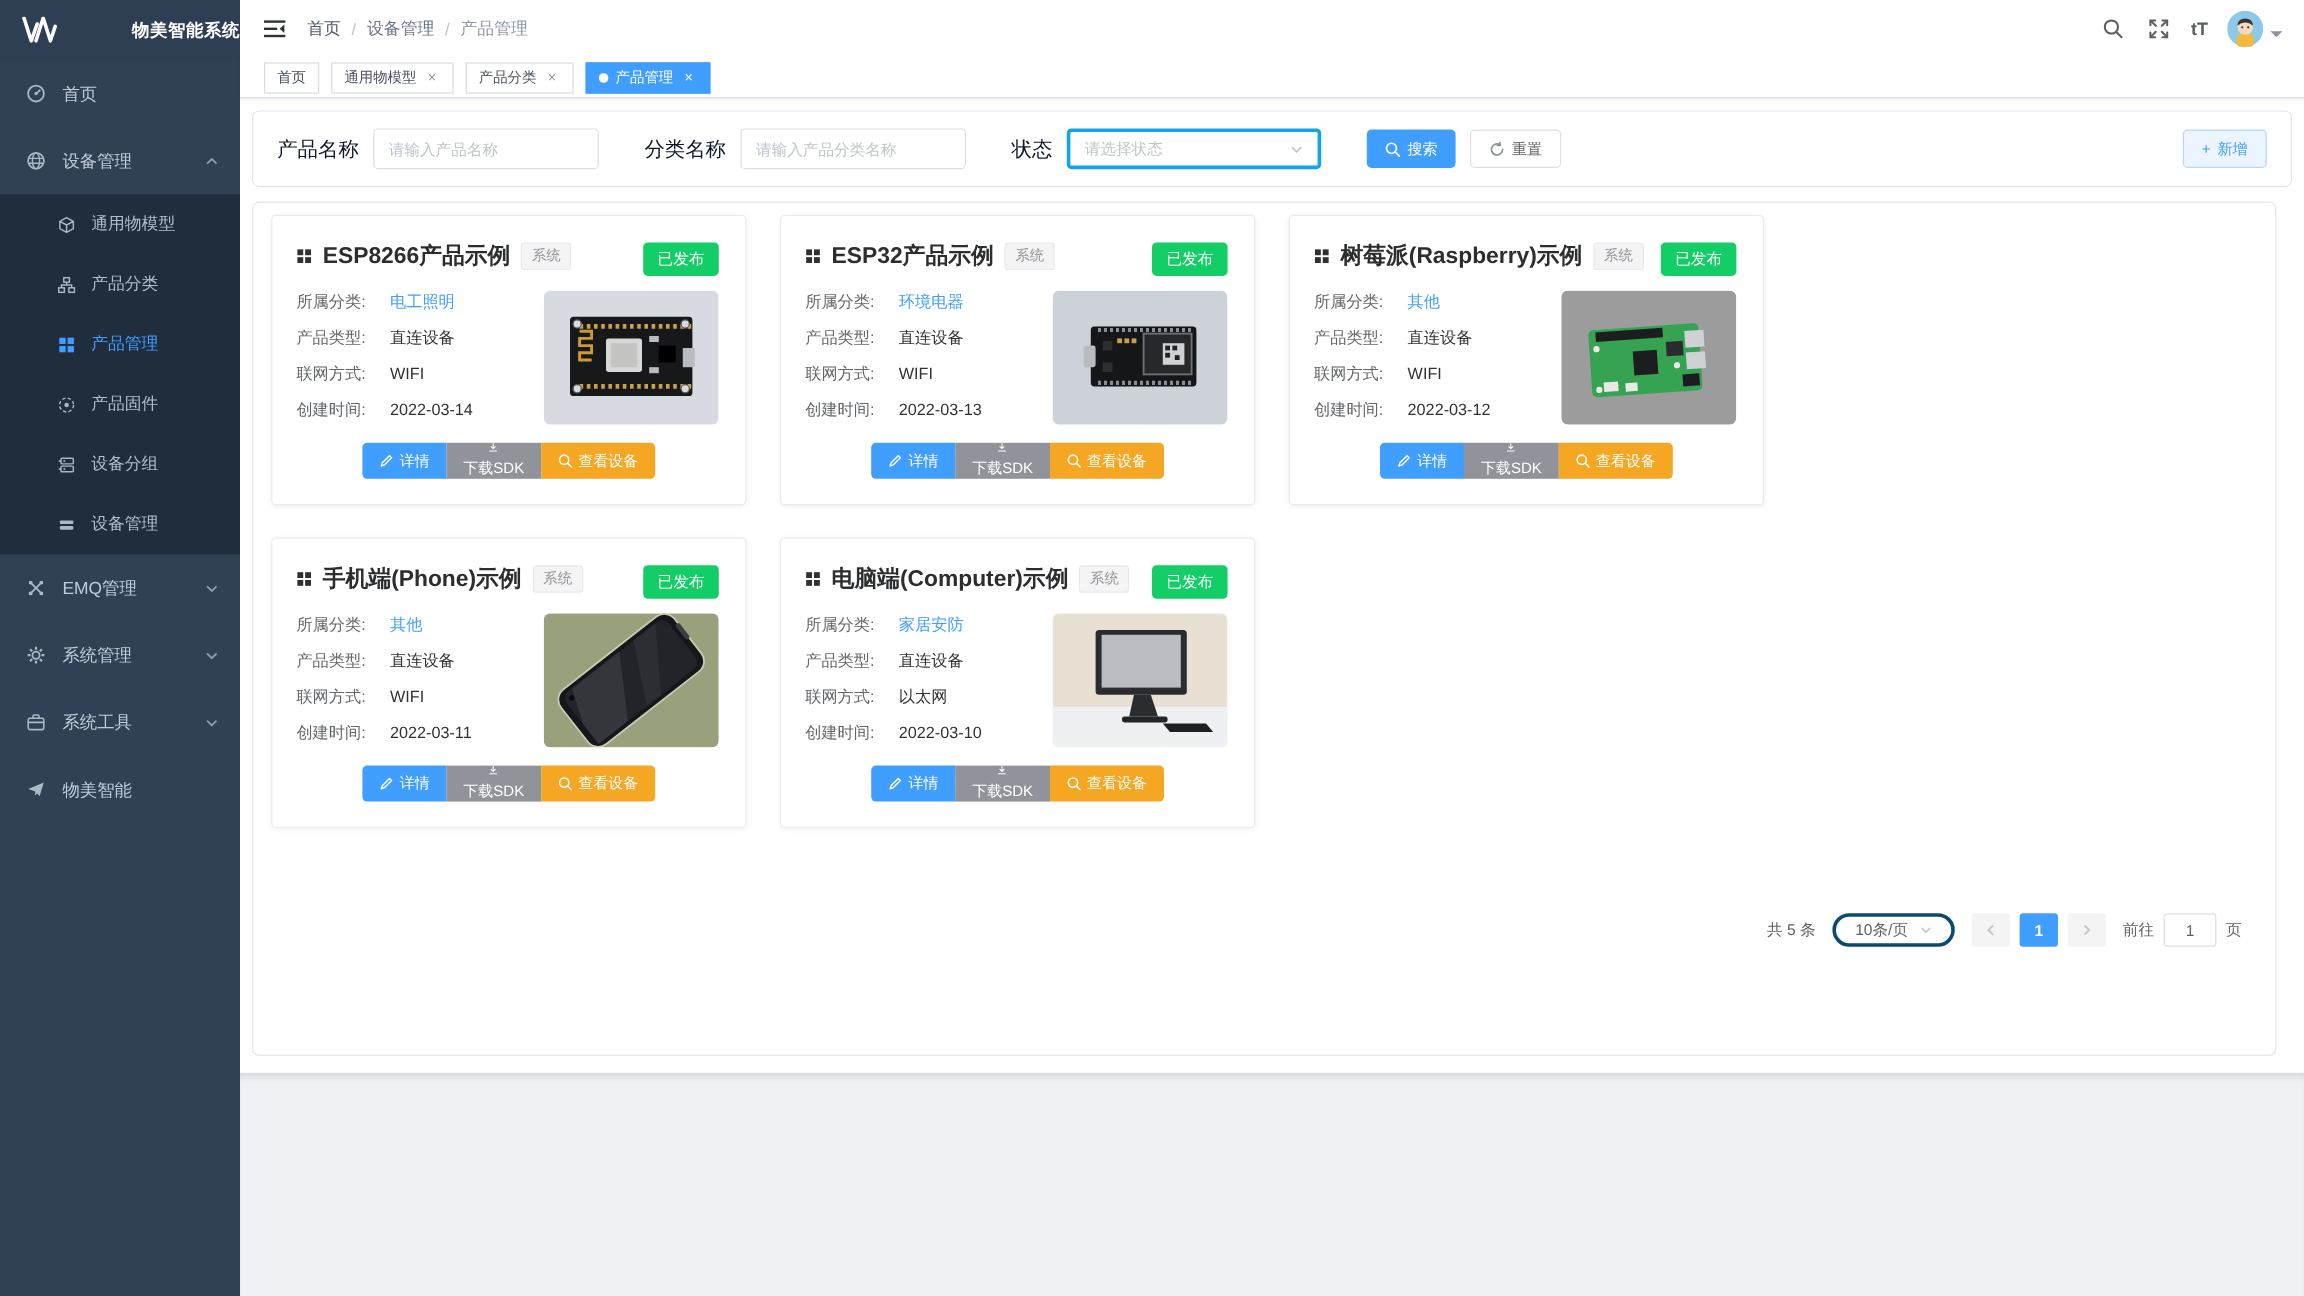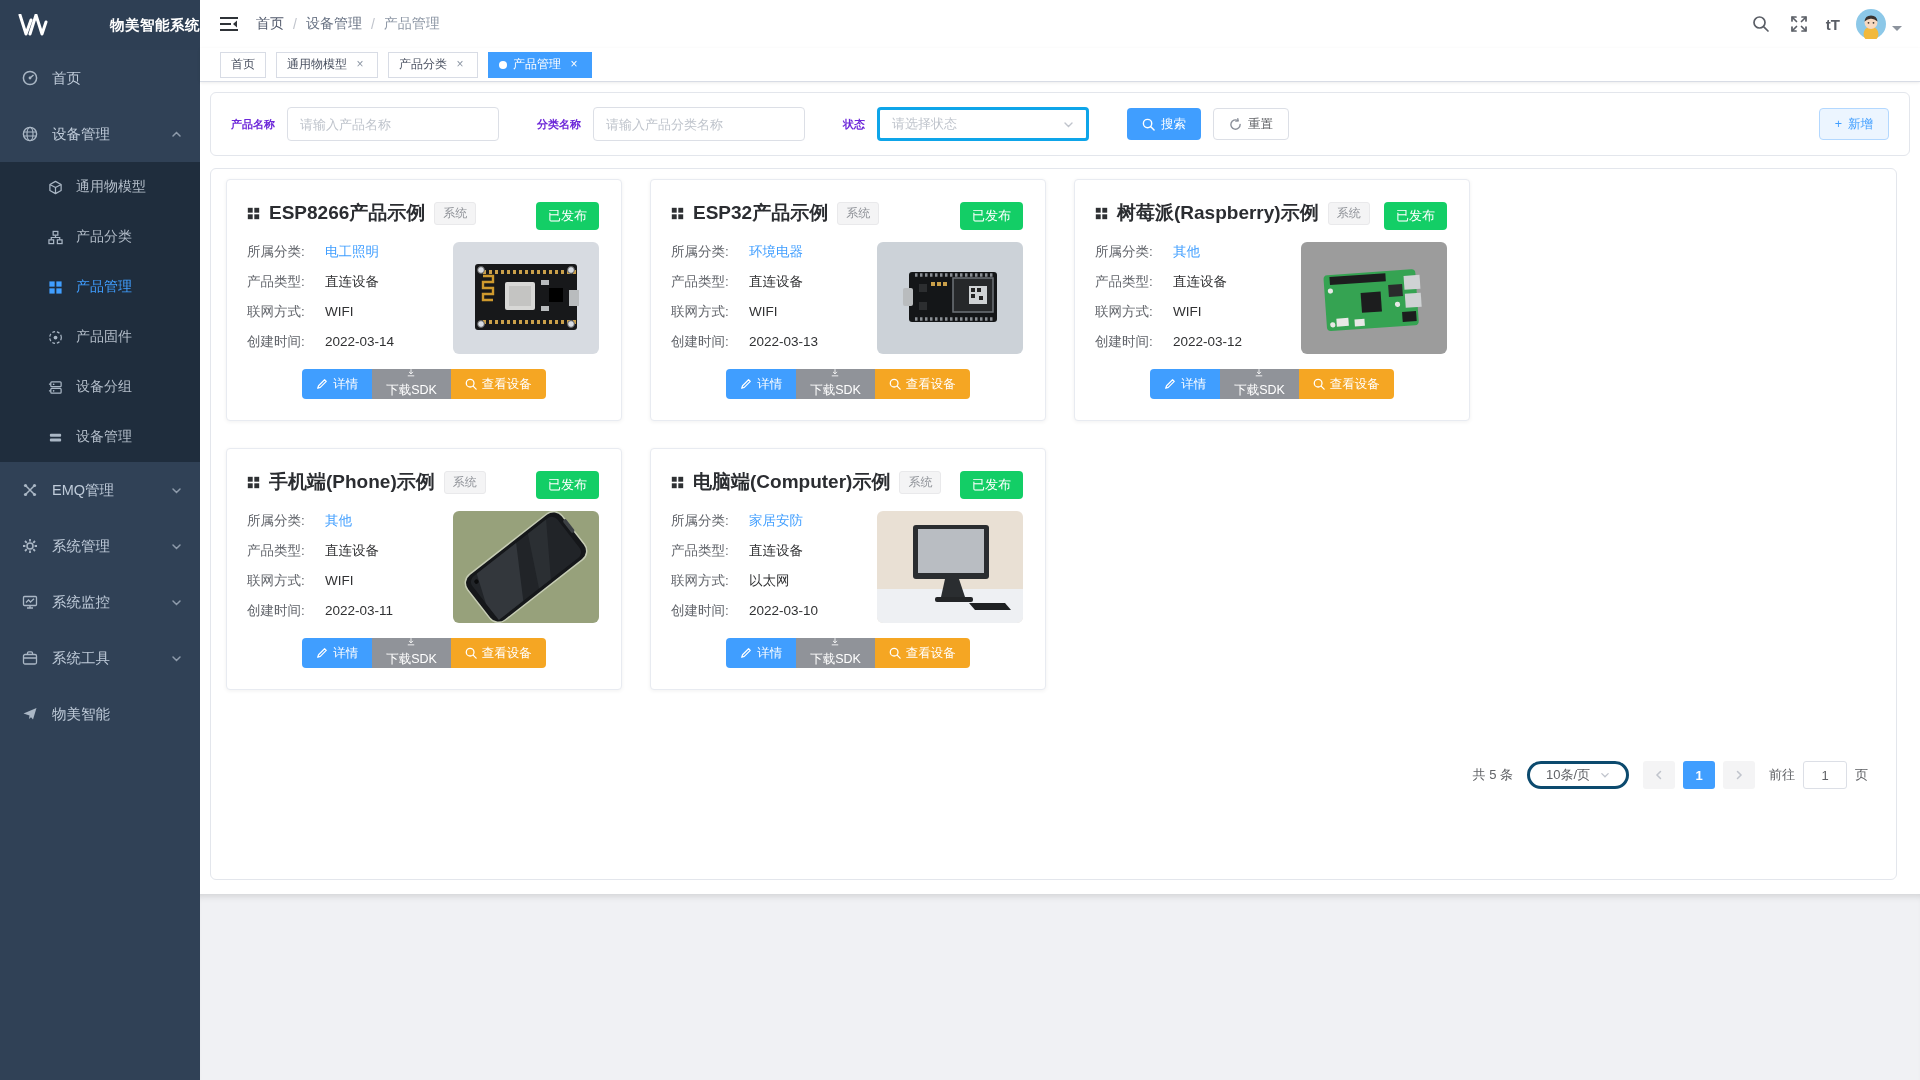--- a/index.html
+++ b/index.html
@@ -39,22 +39,22 @@
   .tag { height:26px; display:flex; align-items:center; padding:0 10px; border:1px solid #d8dce5; background:#fff; color:#495060; font-size:12px; cursor:pointer; gap:6px; }
   .tag .x { font-size:12px; color:#8d97a5; width:14px; height:14px; line-height:13px; text-align:center; border-radius:50%; }
   .tag.active { background:#409eff; border-color:#409eff; color:#fff; }
   .tag.active .x { color:#fff; }
   .tag-dot { width:8px; height:8px; border-radius:50%; background:#fff; }
 
   .workspace { flex:1; background:#fff; display:flex; flex-direction:column; overflow:hidden; }
 
   
   .filter-card { margin:10px 10px 0 10px; background:#fff; border:1px solid #e3e6ec; border-radius:6px; height:64px; display:flex; align-items:center; padding:0 20px; gap:12px; }
-  .f-label { font-size:11px; color:#6d28d9; font-weight:bold; white-space:nowrap; }
-  .f-input { width:212px; height:34px; border:1px solid #dcdfe6; border-radius:4px; padding:0 12px; font-size:13px; color:#606266; font-family:inherit; }
+  .f-label { font-size:17px; color:#0f172a; font-weight:normal; white-space:nowrap; }
+  .f-input { width:188px; height:34px; border:1px solid #dcdfe6; border-radius:4px; padding:0 12px; font-size:13px; color:#606266; font-family:inherit; }
   .f-input::placeholder { color:#bfc4cc; }
   .f-gap { width:14px; }
   .f-select { width:212px; height:34px; border:3px solid #0ea5e9; border-radius:4px; padding:0 12px; display:flex; align-items:center; justify-content:space-between; cursor:pointer; }
   .f-select .ph { font-size:13px; color:#bfc4cc; }
   .btn { height:32px; border-radius:4px; border:none; display:inline-flex; align-items:center; gap:6px; padding:0 15px; font-size:12.5px; cursor:pointer; font-family:inherit; }
   .btn-primary { background:#409eff; color:#fff; }
   .btn-plain { background:#fff; color:#606266; border:1px solid #dcdfe6; }
   .btn-add { margin-left:auto; background:#ecf5ff; border:1px solid #b3d8ff; color:#409eff; }
 
   
@@ -186,31 +186,20 @@
       <svg class="chev" width="11" height="11" viewBox="0 0 11 11">
           <path d="M2 4 L5.5 7.5 L9 4" stroke="#8e9bab" stroke-width="1.5" fill="none" stroke-linecap="round"></path>
         </svg>
     </div>
     <div class="menu-item">
       <svg class="mi" viewBox="0 0 16 16">
           <circle cx="8" cy="8" r="3" fill="none" stroke="#aab7c5" stroke-width="1.5"></circle>
           <path d="M8 1 V3.4 M8 12.6 V15 M1 8 H3.4 M12.6 8 H15 M3 3 L4.8 4.8 M11.2 11.2 L13 13 M13 3 L11.2 4.8 M4.8 11.2 L3 13" stroke="#aab7c5" stroke-width="1.8"></path>
         </svg>
       <span>系统管理</span>
-      <svg class="chev" width="11" height="11" viewBox="0 0 11 11">
-          <path d="M2 4 L5.5 7.5 L9 4" stroke="#8e9bab" stroke-width="1.5" fill="none" stroke-linecap="round"></path>
-        </svg>
-    </div>
-    <div class="menu-item">
-      <svg class="mi" viewBox="0 0 16 16">
-          <rect x="1.5" y="2.5" width="13" height="9" rx="1" fill="none" stroke="#aab7c5" stroke-width="1.3"></rect>
-          <path d="M4 8.5 L6.5 6 L8.5 8 L12 4.8" stroke="#aab7c5" stroke-width="1.3" fill="none"></path>
-          <path d="M8 11.5 V14 M5 14 H11" stroke="#aab7c5" stroke-width="1.3"></path>
-        </svg>
-      <span>系统监控</span>
       <svg class="chev" width="11" height="11" viewBox="0 0 11 11">
           <path d="M2 4 L5.5 7.5 L9 4" stroke="#8e9bab" stroke-width="1.5" fill="none" stroke-linecap="round"></path>
         </svg>
     </div>
     <div class="menu-item">
       <svg class="mi" viewBox="0 0 16 16">
           <rect x="1.5" y="4.5" width="13" height="9.5" rx="1.5" fill="none" stroke="#aab7c5" stroke-width="1.3"></rect>
           <path d="M5.5 4.5 V3 A1.2 1.2 0 0 1 6.7 1.8 H9.3 A1.2 1.2 0 0 1 10.5 3 V4.5 M1.5 8 H14.5" stroke="#aab7c5" stroke-width="1.3" fill="none"></path>
         </svg>
       <span>系统工具</span>

